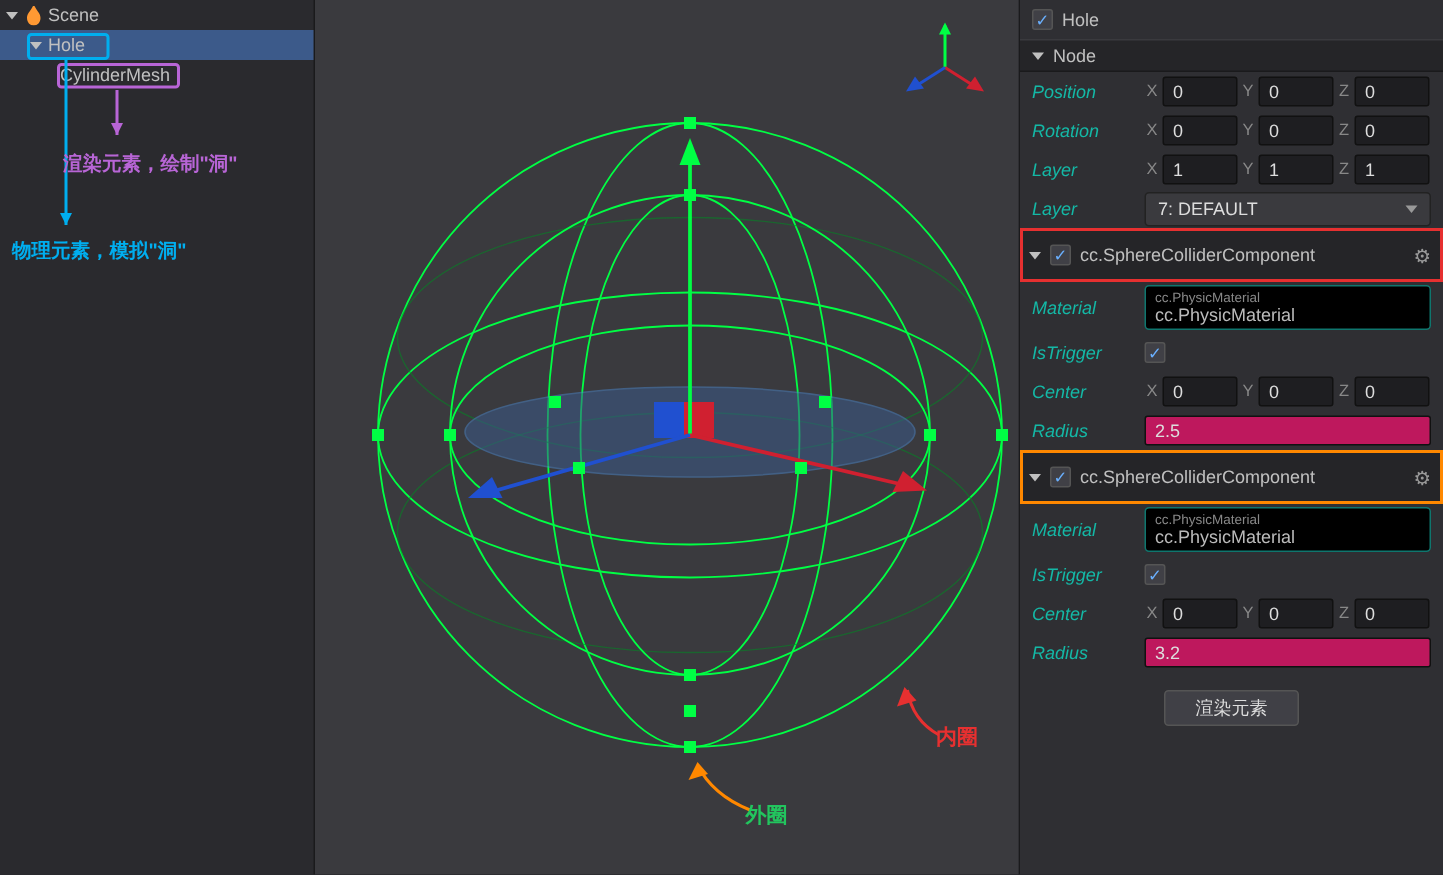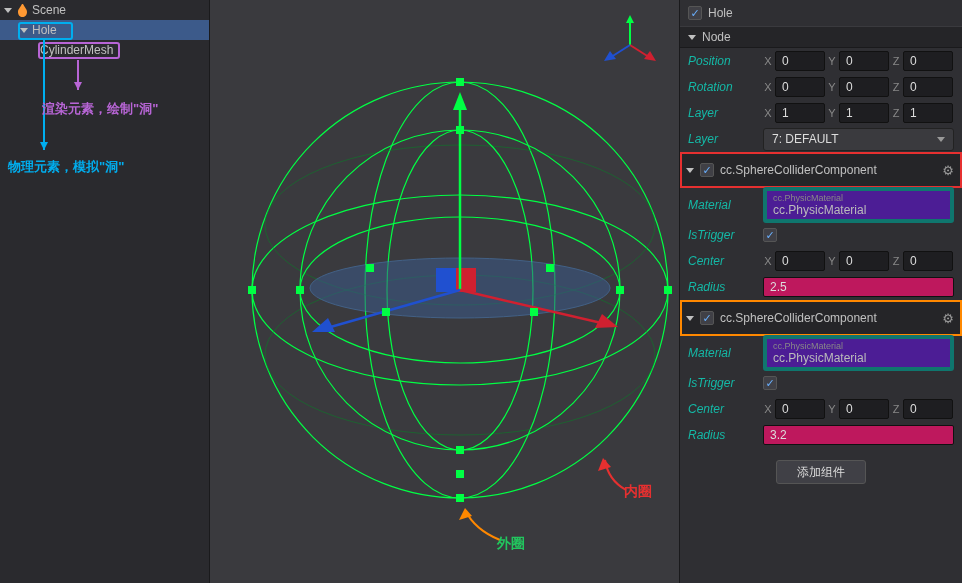--- a/index.html
+++ b/index.html
@@ -158,22 +158,22 @@
 .highlight-red { outline: 2px solid #e63030; outline-offset: -2px; }
 .highlight-orange { outline: 2px solid #ff8800; outline-offset: -2px; }
 .gear {
   position: absolute;
   right: 8px;
   color: #999;
   font-size: 13px;
 }
 .material-box {
   flex: 1;
-  background: #4c1d95;
-  border: 4px solid #0f766e;
+  background: #000000;
+  border: 1px solid #0f766e;
   border-radius: 3px;
   padding: 2px 6px;
   position: relative;
 }
 .material-box .type-label {
   font-size: 9px;
   color: #888;
   line-height: 10px;
 }
 .material-box .value {
@@ -406,15 +406,15 @@
       <span class="axis-label">Z</span>
       <input class="num-input" value="0" style="">
     </div>
   </div>
   <div class="prop-row">
     <span class="prop-label">Radius</span>
     <input class="wide-input" value="3.2" style="">
   </div>
 
   <div class="add-component-btn">
-    <span>添加组件</span>
+    <span>渲染元素</span>
   </div>
 </div>
 
 </body></html>

